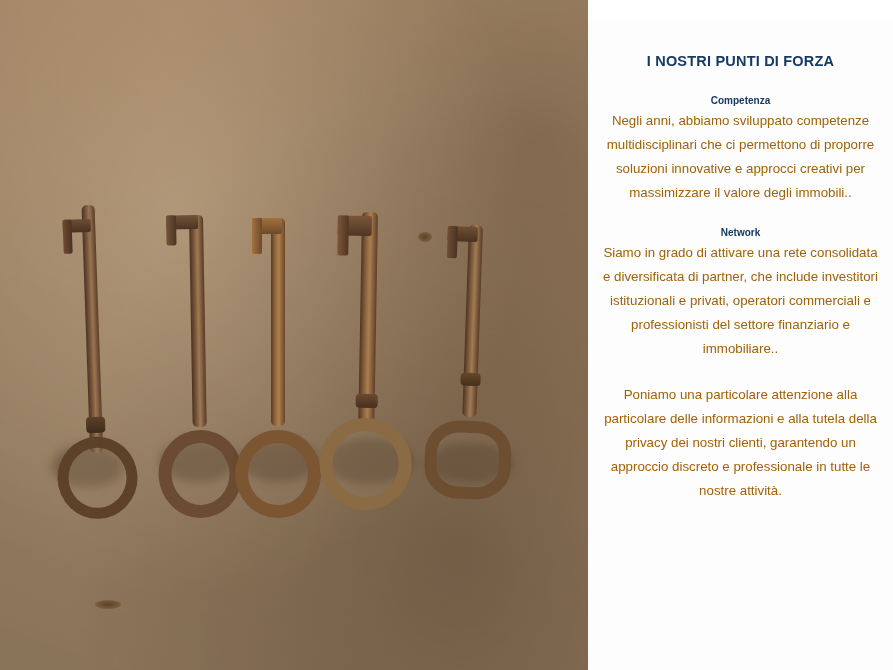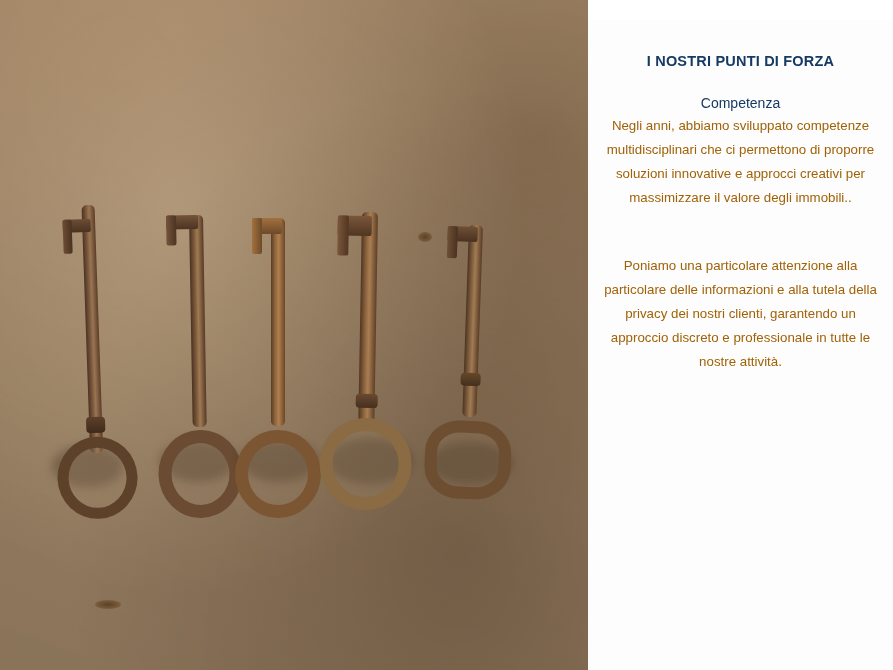--- a/index.html
+++ b/index.html
@@ -144,22 +144,22 @@
     font-size: 14.5px;
     font-weight: bold;
     letter-spacing: .2px;
     color: #163a63;
   }
   .section {
     margin-top: 24px;
     width: 100%;
   }
   .section-title {
-    font-size: 14px;
-    font-weight: normal;
+    font-size: 10px;
+    font-weight: bold;
     color: #163a63;
     margin-bottom: 3px;
   }
   .section-body {
     font-size: 13.3px;
     line-height: 24px;
     color: #a16207;
     font-weight: 400;
   }
   .sec-competenza { margin-top: 26px; }
@@ -229,20 +229,22 @@
   <div class="text-panel">
 
     <div class="panel-title">I NOSTRI PUNTI DI FORZA</div>
 
     <div class="section sec-competenza">
       <div class="section-title">Competenza</div>
       <div class="section-body">Negli anni, abbiamo sviluppato competenze multidisciplinari che ci permettono di proporre soluzioni innovative e approcci creativi per massimizzare il valore degli immobili..</div>
     </div>
 
     <div class="section sec-network">
+      <div class="section-title">Network</div>
+      <div class="section-body">Siamo in grado di attivare una rete consolidata e diversificata di partner, che include investitori istituzionali e privati, operatori commerciali e professionisti del settore finanziario e immobiliare..</div>
     </div>
 
     <div class="section sec-riservatezza">
       <div class="section-body">Poniamo una particolare attenzione alla particolare delle informazioni e alla tutela della privacy dei nostri clienti, garantendo un approccio discreto e professionale in tutte le nostre attività.</div>
     </div>
 
   </div>
 
 </div>
 

